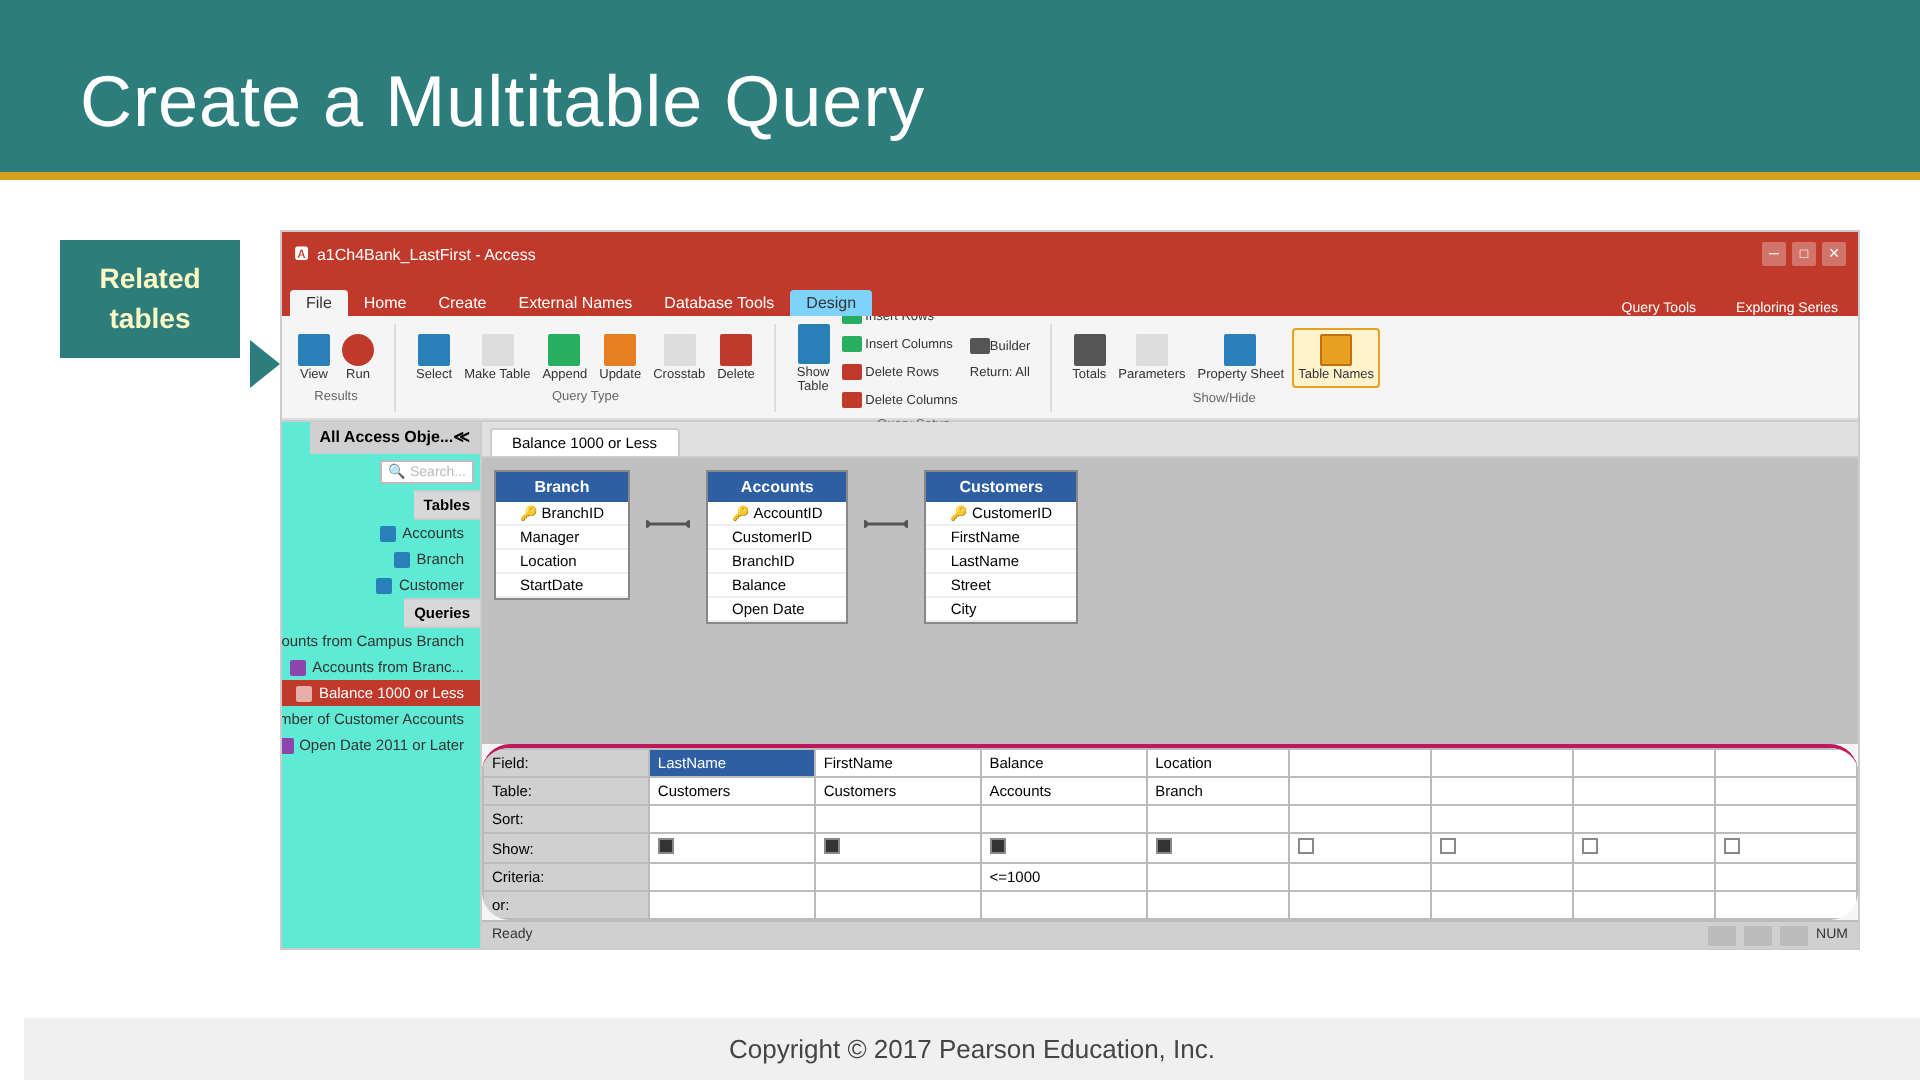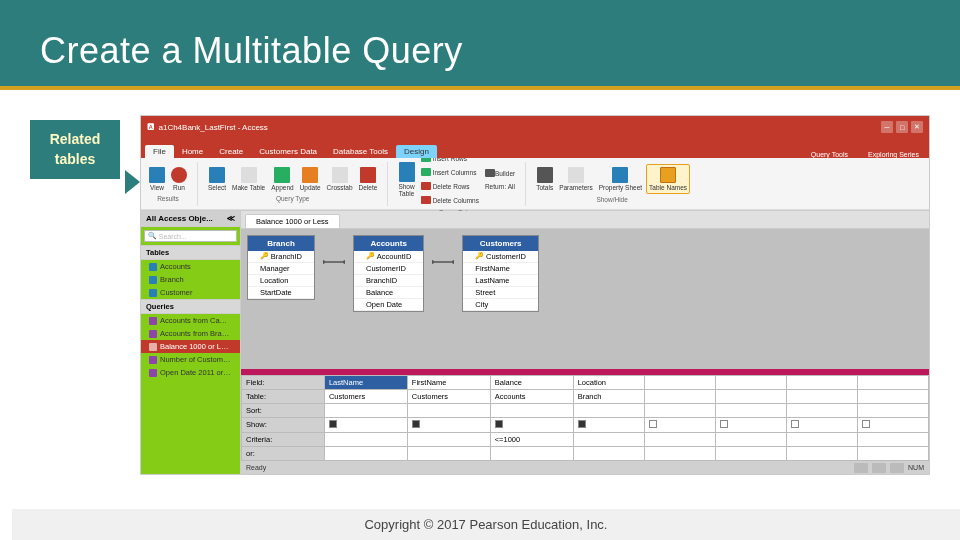--- a/index.html
+++ b/index.html
@@ -211,25 +211,26 @@
     
     .access-main {
       display: flex;
       flex: 1;
       overflow: hidden;
     }
 
     
     .nav-pane {
       width: 100px;
-      background: #84cc16;
+      background: #5eead4;
       border-right: 1px solid #ccc;
       display: flex;
       flex-direction: column;
       overflow: hidden;
+      align-items: flex-end;
     }
 
     .nav-header {
       background: #d0d0d0;
       padding: 3px 5px;
       font-size: 8px;
       font-weight: bold;
       display: flex;
       justify-content: space-between;
       align-items: center;
@@ -350,24 +351,25 @@
     }
 
     .field-key {
       color: #e8a020;
       font-size: 7px;
     }
 
     
     .query-grid {
       background: white;
-      border-top: 6px solid #be185d;
+      border-top: 2px solid #be185d;
       min-height: 80px;
       max-height: 100px;
       overflow: auto;
+      border-radius: 14px;
     }
 
     .grid-table {
       width: 100%;
       border-collapse: collapse;
       font-size: 7.5px;
     }
 
     .grid-table th {
       background: #d0d0d0;
@@ -486,21 +488,21 @@
               <div class="win-btn">✕</div>
             </div>
           </div>
 
           <div class="access-ribbon">
             <div style="position:relative;">
               <div class="ribbon-tabs">
                 <div class="ribbon-tab active">File</div>
                 <div class="ribbon-tab">Home</div>
                 <div class="ribbon-tab">Create</div>
-                <div class="ribbon-tab">Customers Data</div>
+                <div class="ribbon-tab">External Names</div>
                 <div class="ribbon-tab">Database Tools</div>
                 <div class="ribbon-tab" style="background:#7dd3fc;color:#333;border-radius:2px 2px 0 0;">Design</div>
                 <div style="flex:1; text-align:right; padding-right:6px; display:flex; align-items:center; justify-content:flex-end;">
                   <span style="color:white;font-size:7px;">Query Tools</span>
                   <span style="color:white;font-size:7px;margin-left:20px;">Exploring Series</span>
                 </div>
               </div>
             </div>
 
             <div class="ribbon-content">

